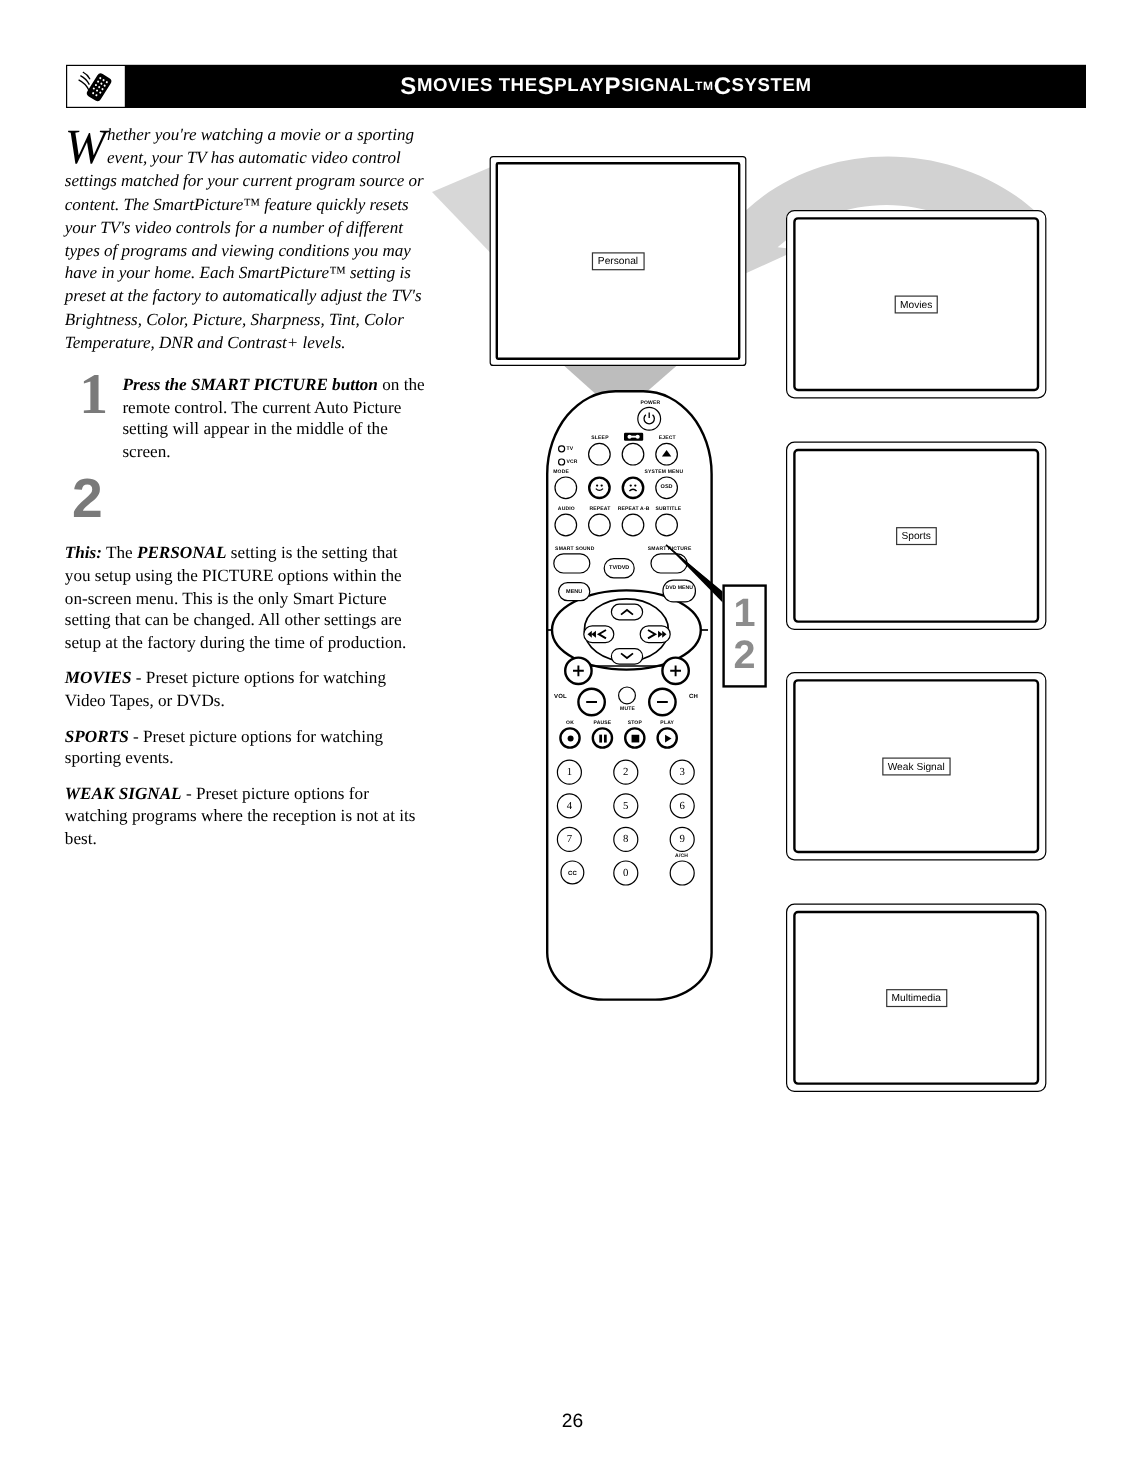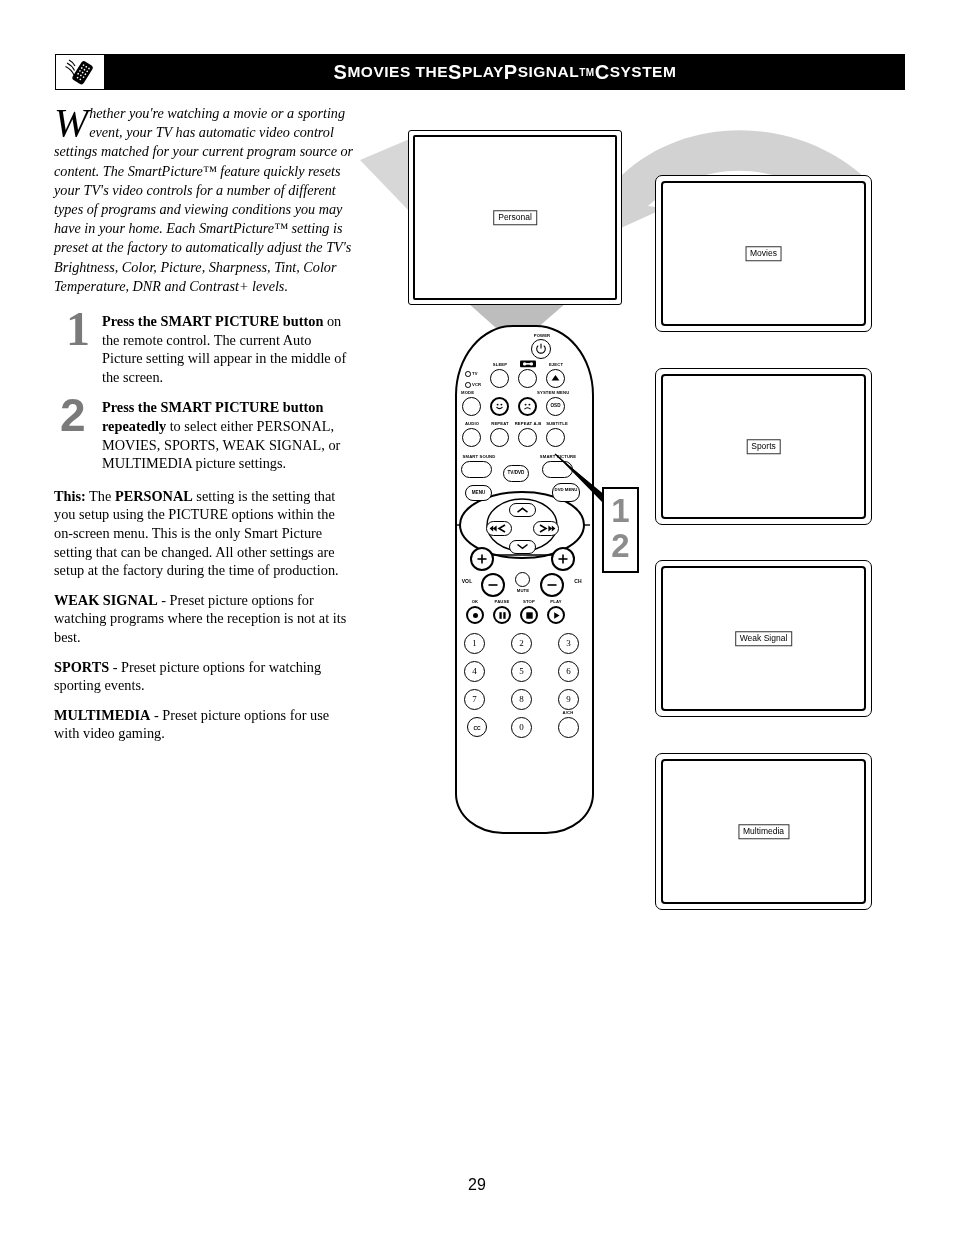--- a/index.html
+++ b/index.html
@@ -17,21 +17,21 @@
   
   #left-col{position:absolute;left:54px;top:104px;width:300px;}
   .para{font-size:14.3px;line-height:18.6px;text-align:left;margin:0 0 11px 0;}
   #intro{font-style:italic;font-size:14.2px;line-height:19.2px;text-align:left;margin:0;}
   #dropcap{float:left;font-style:italic;font-size:41px;line-height:33px;padding:2px 1px 0 0;font-family:"Liberation Serif",serif;}
 
   .step{position:relative;min-height:40px;margin:0 0 4px 0;padding-left:48px;}
   .step-num{position:absolute;left:6px;top:-6px;font-family:"Liberation Sans",sans-serif;font-weight:bold;font-size:46px;line-height:46px;color:#7a7a7a;}
   .step-num.one{left:12px;font-family:"Liberation Serif",serif;font-size:48px;}
   .step-body{font-size:14.3px;line-height:18.6px;}
-  b{font-weight:bold;}
+  b{font-weight:bold;font-style:italic;}
 
   
   #diagram{position:absolute;left:360px;top:120px;width:560px;height:830px;}
 
   
   .gray{position:absolute;}
 
   
   #tv-main{position:absolute;left:48px;top:10px;width:212px;height:173px;background:#fff;border:1.6px solid #000;border-radius:3px;}
   #tv-main-inner{position:absolute;left:4px;top:4px;right:4px;bottom:4px;border:2.4px solid #000;border-radius:2px;background:#fff;}
@@ -119,33 +119,32 @@
 
   <div class="step">
     <div class="step-num one">1</div>
     <div class="step-body"><b>Press the SMART PICTURE button</b><span> on the remote control. The current Auto Picture setting will appear in the middle of the screen.</span></div>
   </div>
 
   <div style="height:8px"></div>
 
   <div class="step">
     <div class="step-num">2</div>
-    <div class="step-body"><b>Press the SMART PICTURE button repeatedly</b><span> to select either PERSONAL, MOVIES, SPORTS, WEAK SIGNAL, or MULTIMEDIA  picture settings.</span></div>
   </div>
 
   <div style="height:10px"></div>
 
   <p class="para"><b>This:</b><span> The </span><b>PERSONAL</b><span> setting is the setting that you setup using the PICTURE options within the on-screen menu. This is the only Smart Picture setting that can be changed. All other settings are setup at the factory during the time of production.</span></p>
 
+  <p class="para"><b>MOVIES</b><span> - Preset picture options for watching Video Tapes, or DVDs.</span></p>
+
+  <p class="para"><b>SPORTS</b><span> - Preset picture options for watching sporting events.</span></p>
 
   <p class="para"><b>WEAK SIGNAL</b><span> - Preset picture options for watching programs where the reception is not at its best.</span></p>
 
-  <p class="para"><b>SPORTS</b><span> - Preset picture options for watching sporting events.</span></p>
-
-  <p class="para"><b>MULTIMEDIA</b><span> - Preset picture options for use with video gaming.</span></p>
 
 </div>
 
 <div id="diagram">
 
   <svg class="gray" style="left:0;top:0;width:560px;height:830px;" viewBox="0 0 560 830">
 
     <path d="M0 40 L52 18 L50 92 Z" fill="#d7d7d7"></path>
 
     <path d="M262 55 C 330 -8 440 -2 505 58 L470 86 C 418 40 342 38 288 86 L305 88 L252 112 L258 52 Z" fill="#d2d2d2"></path>
@@ -381,13 +380,13 @@
     <div class="btn" style="left:12px;top:392px;width:20px;height:20px;"></div>
     <div class="numtxt" style="left:12px;top:399px;width:20px;font-size:5px;font-family:'Liberation Sans',sans-serif;font-weight:bold;">CC</div>
     <div class="btn" style="left:56px;top:392px;width:21px;height:21px;"></div>
     <div class="numtxt" style="left:56px;top:398px;width:21px;">0</div>
     <div class="lbl" style="left:98px;top:385px;width:30px;">A/CH</div>
     <div class="btn" style="left:103px;top:392px;width:21px;height:21px;"></div>
 
   </div>
 </div>
 
-<div id="pagenum">29</div>
+<div id="pagenum">26</div>
 
 </body></html>

